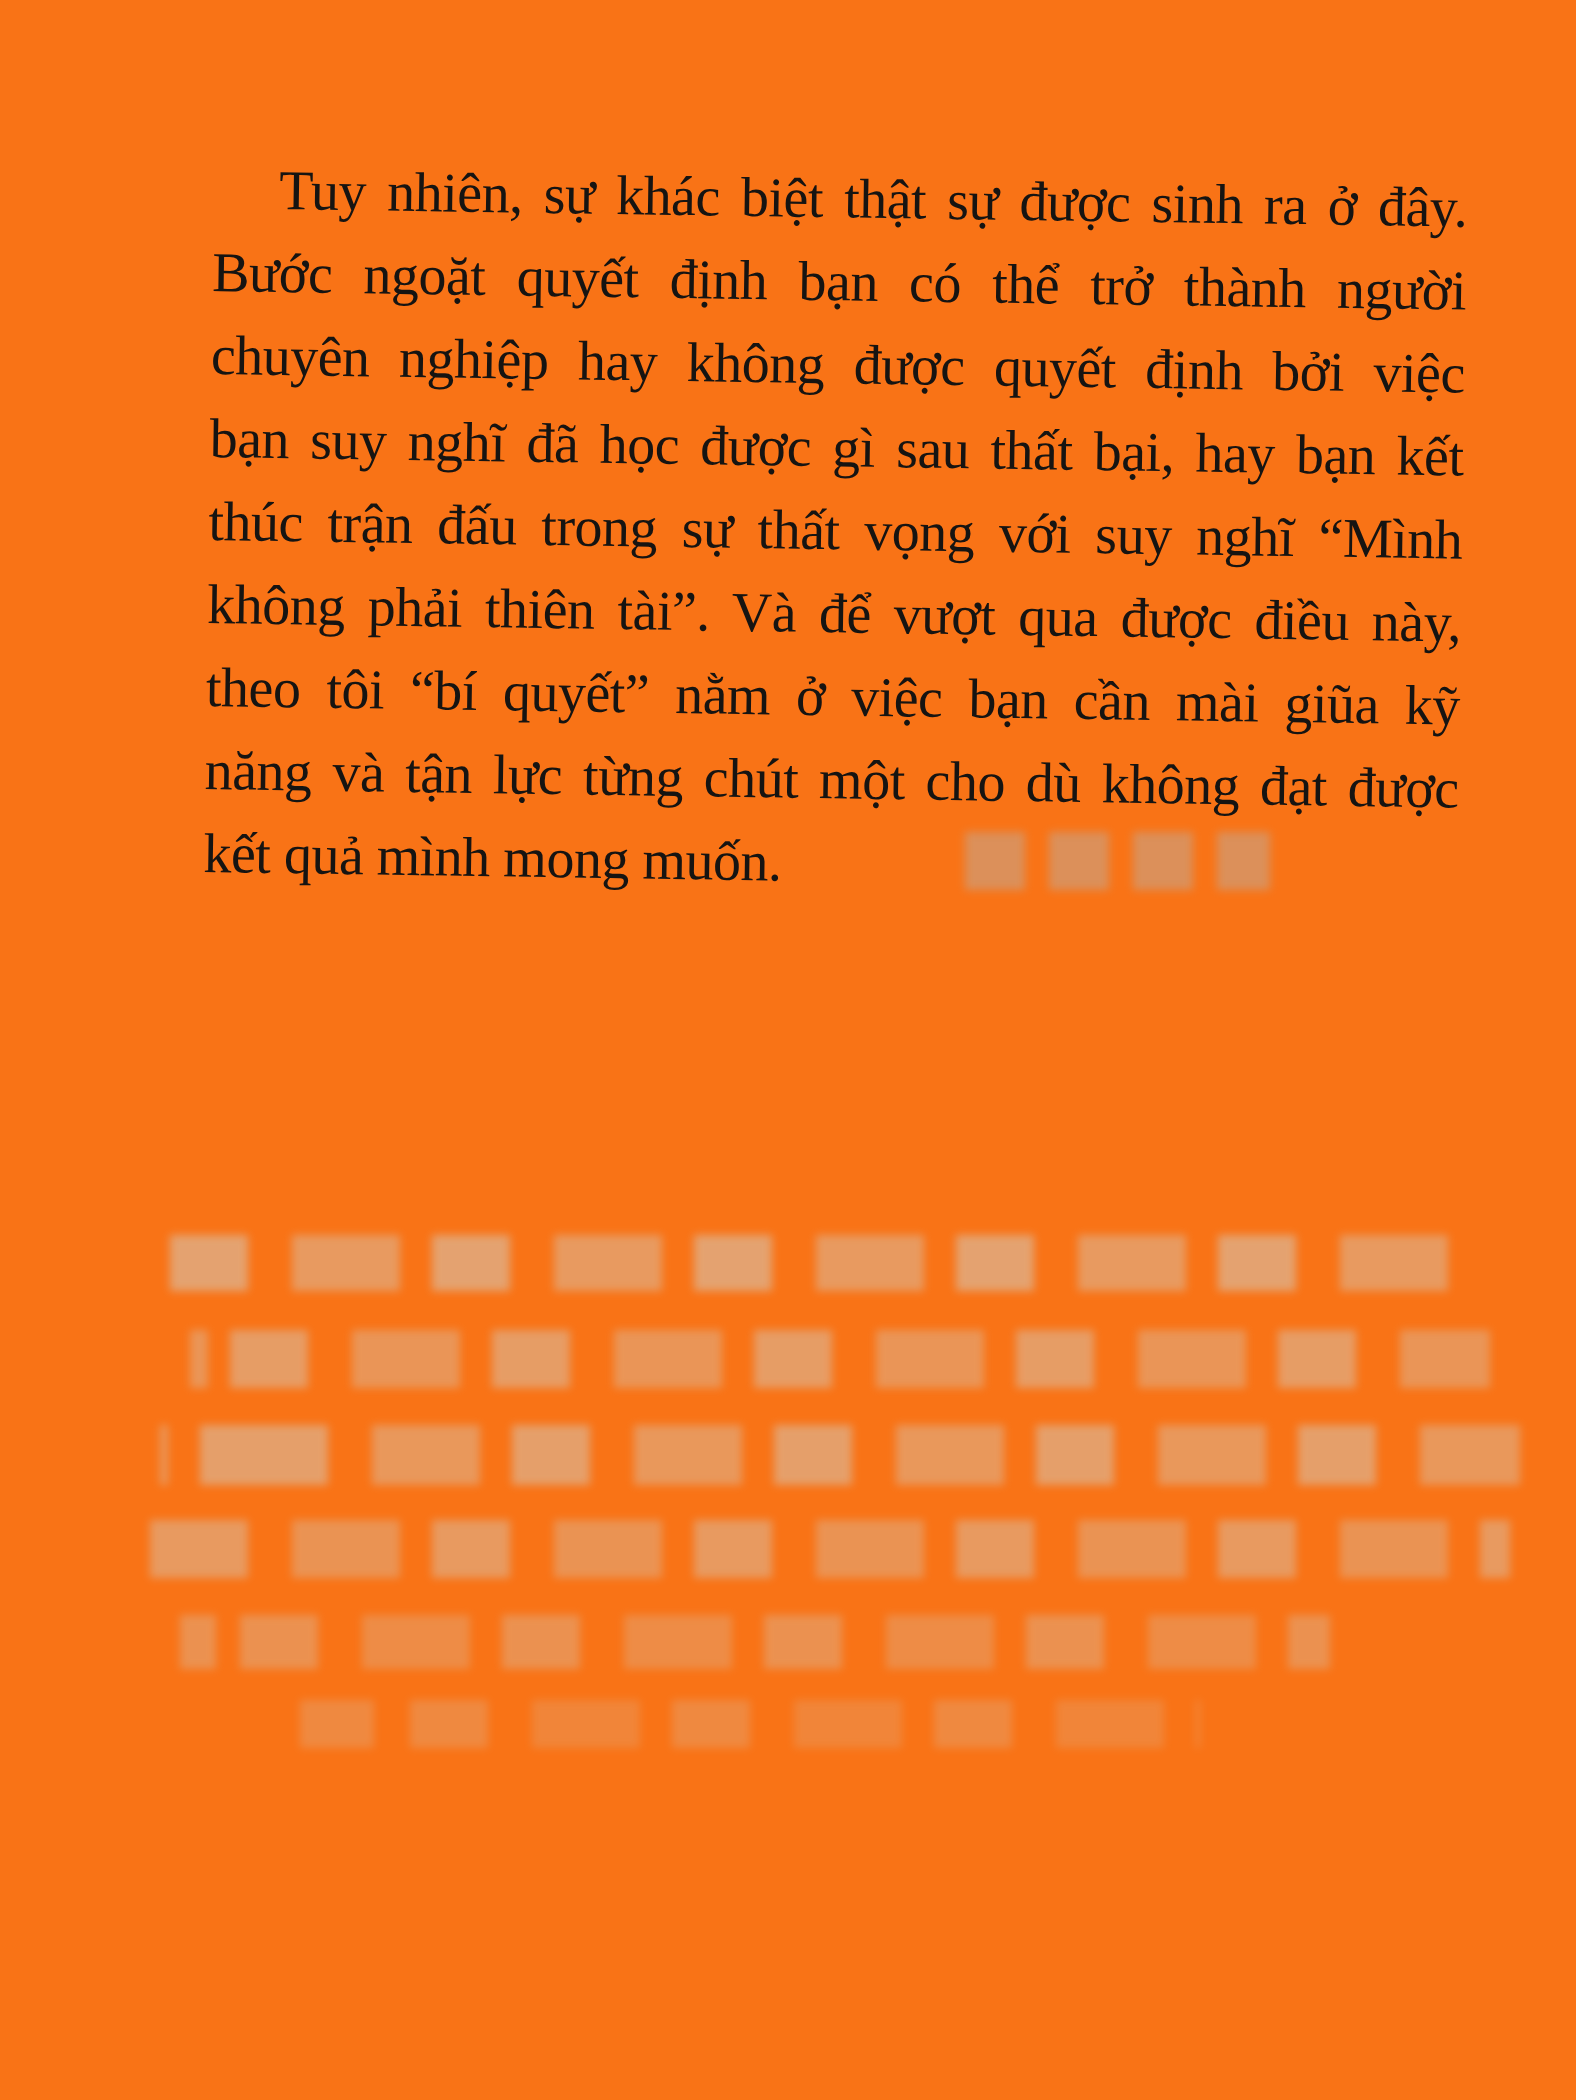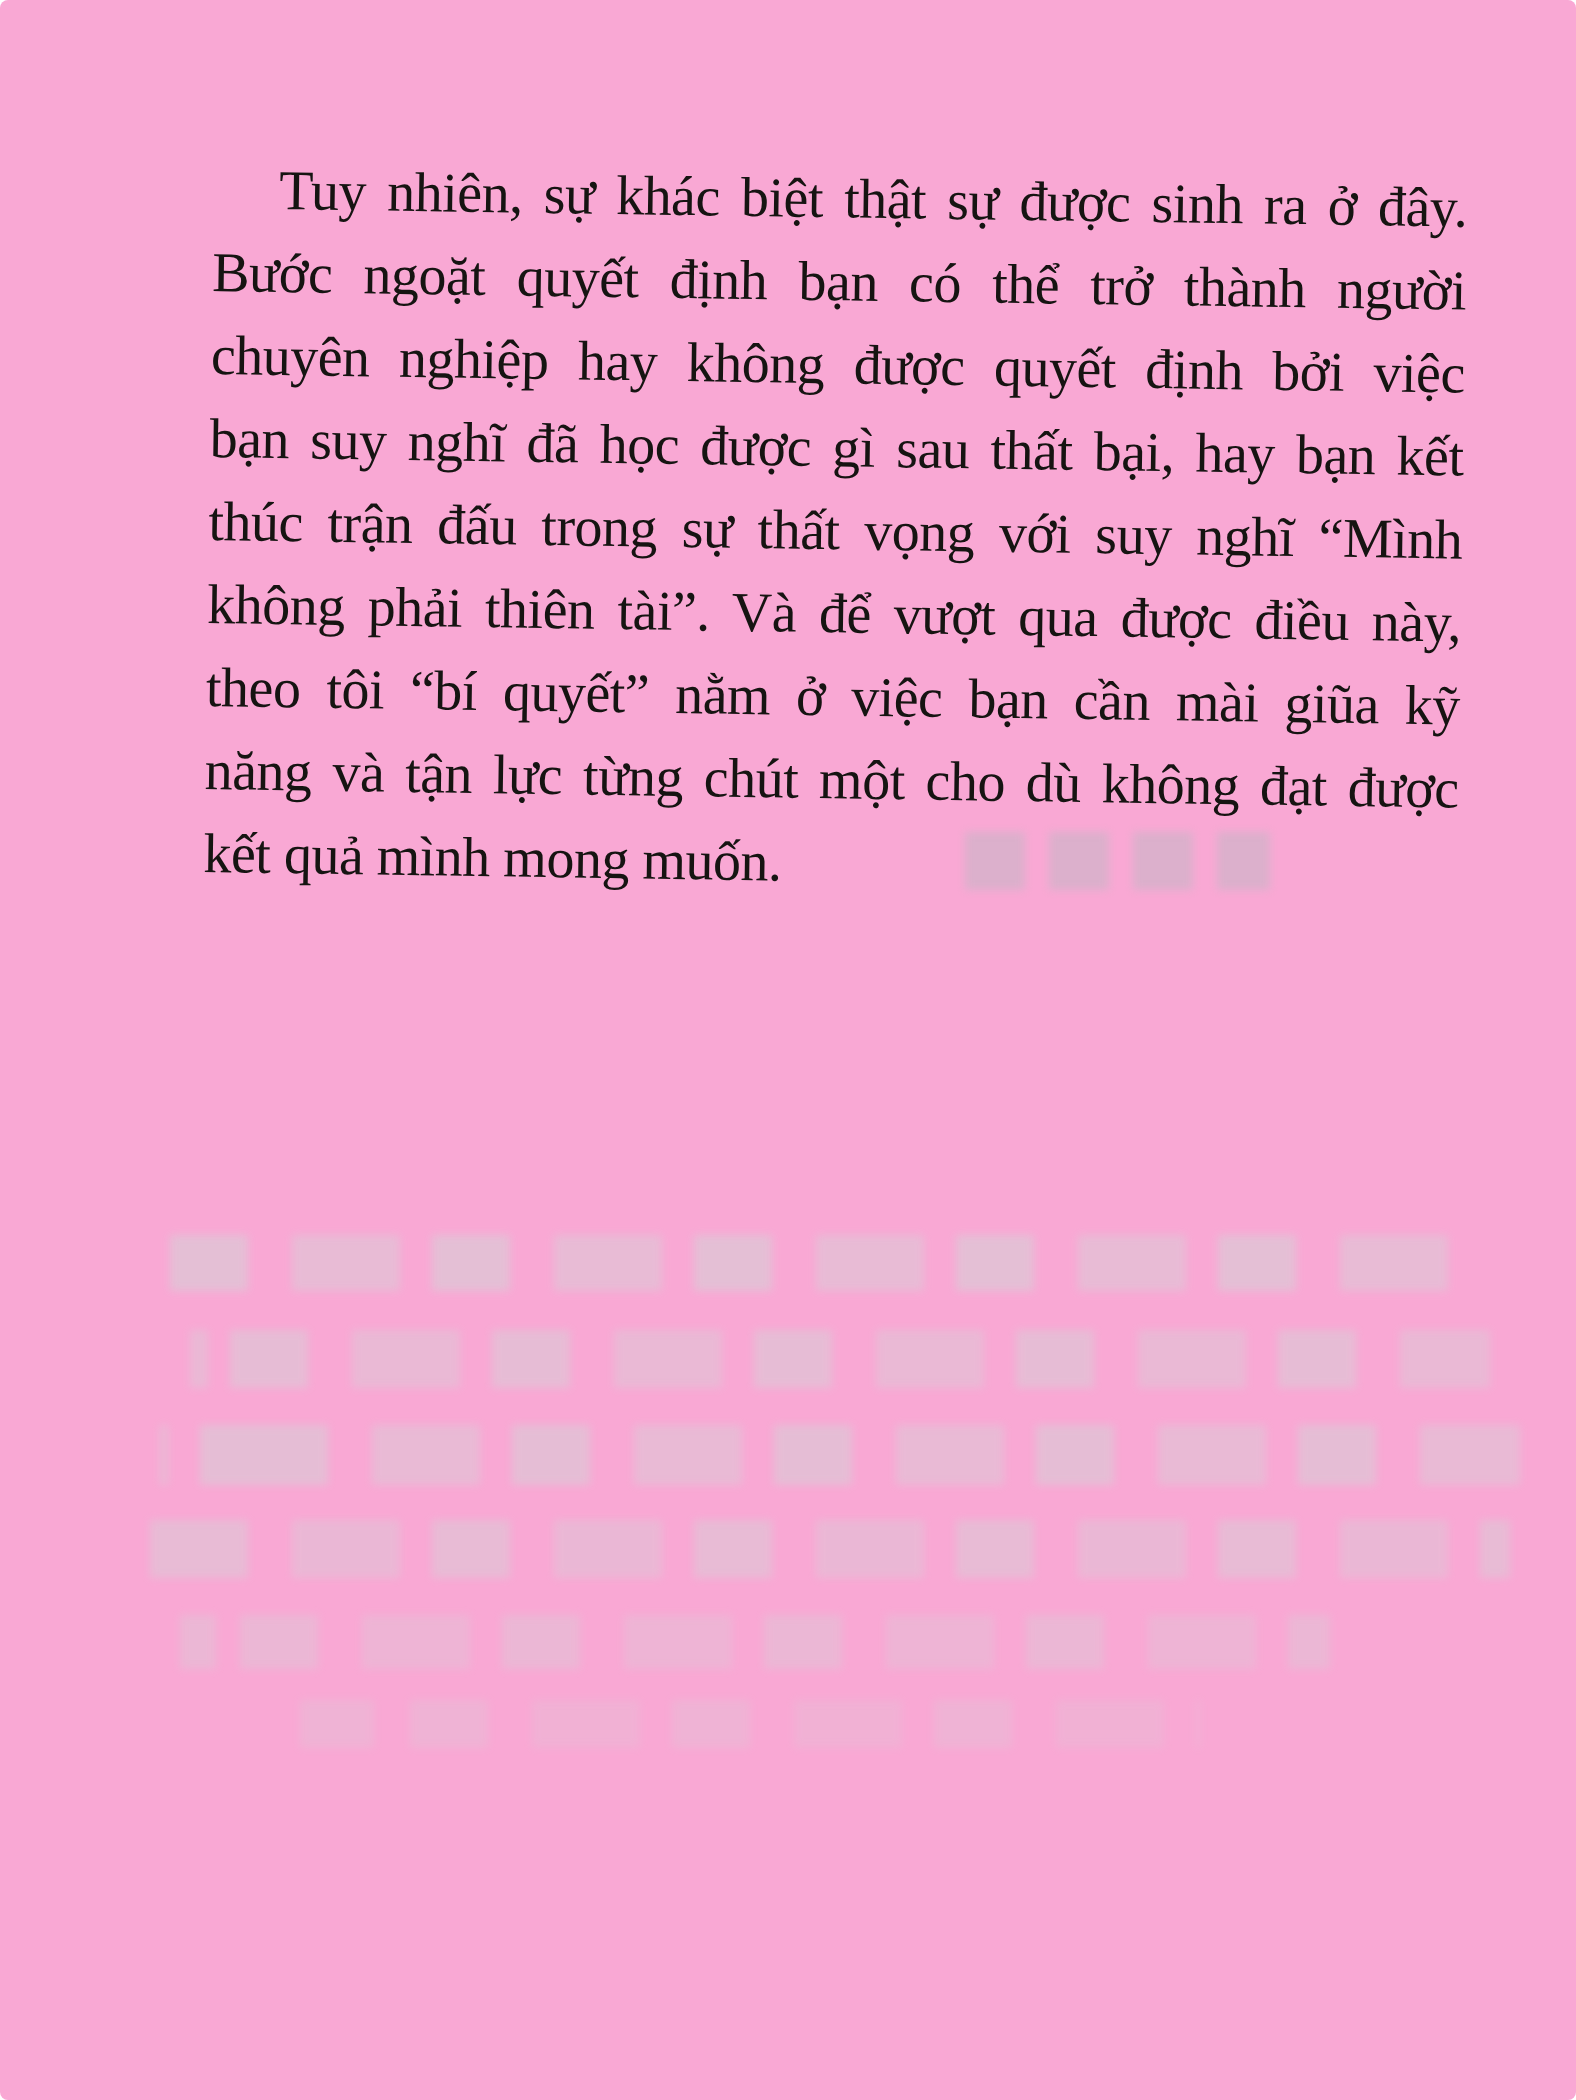--- a/index.html
+++ b/index.html
@@ -4,24 +4,23 @@
 <style>
   html, body {
     margin: 0;
     padding: 0;
     background: #ffffff;
   }
   .page {
     position: relative;
     width: 1576px;
     height: 2100px;
-    background: #f9a8d4;
+    background: #f97316;
     overflow: hidden;
     font-family: "Liberation Serif", "DejaVu Serif", serif;
-    border-radius: 8px;
   }
   .text-block {
     position: absolute;
     left: 214px;
     top: 148px;
     width: 1254px;
     transform: rotate(0.85deg);
     transform-origin: 0 0;
     color: #161412;
     font-size: 56px;

